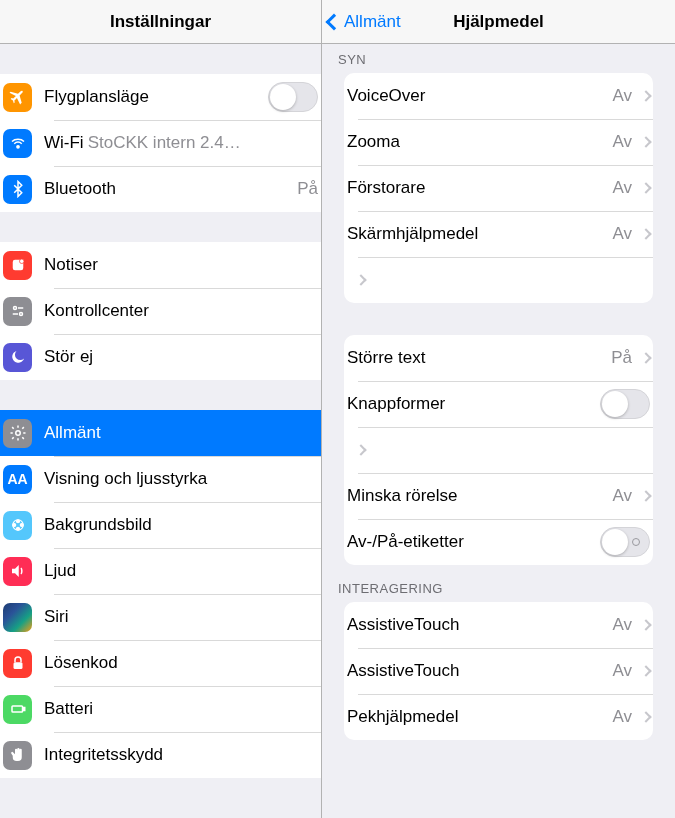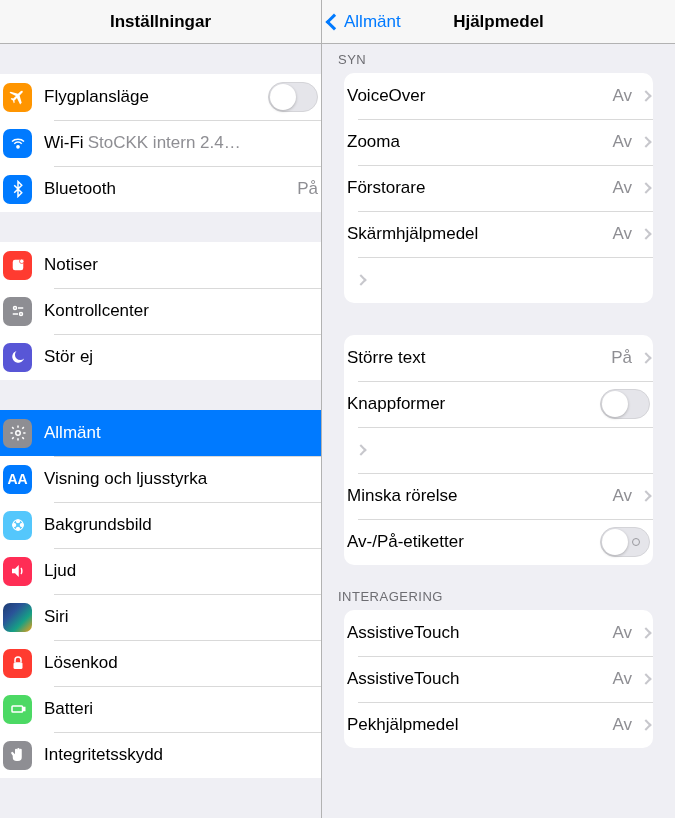--- a/index.html
+++ b/index.html
@@ -411,21 +411,21 @@
           <span class="disclosure"></span>
         </div>
         <div class="row">
           <span class="label">Av-/På-etiketter</span>
           <div class="switch labeled">
               <div class="knob"></div>
             </div>
         </div>
       </div>
 
-      <div class="section-header" style="padding-top:24px">INTERAGERING</div>
+      <div class="section-header" style="padding-top:16px">INTERAGERING</div>
       <div class="group inset">
         <div class="row">
           <span class="label">AssistiveTouch</span>
           <span class="value">Av</span>
           <span class="disclosure"></span>
         </div>
         <div class="row">
           <span class="label">AssistiveTouch</span>
           <span class="value">Av</span>
           <span class="disclosure"></span>

